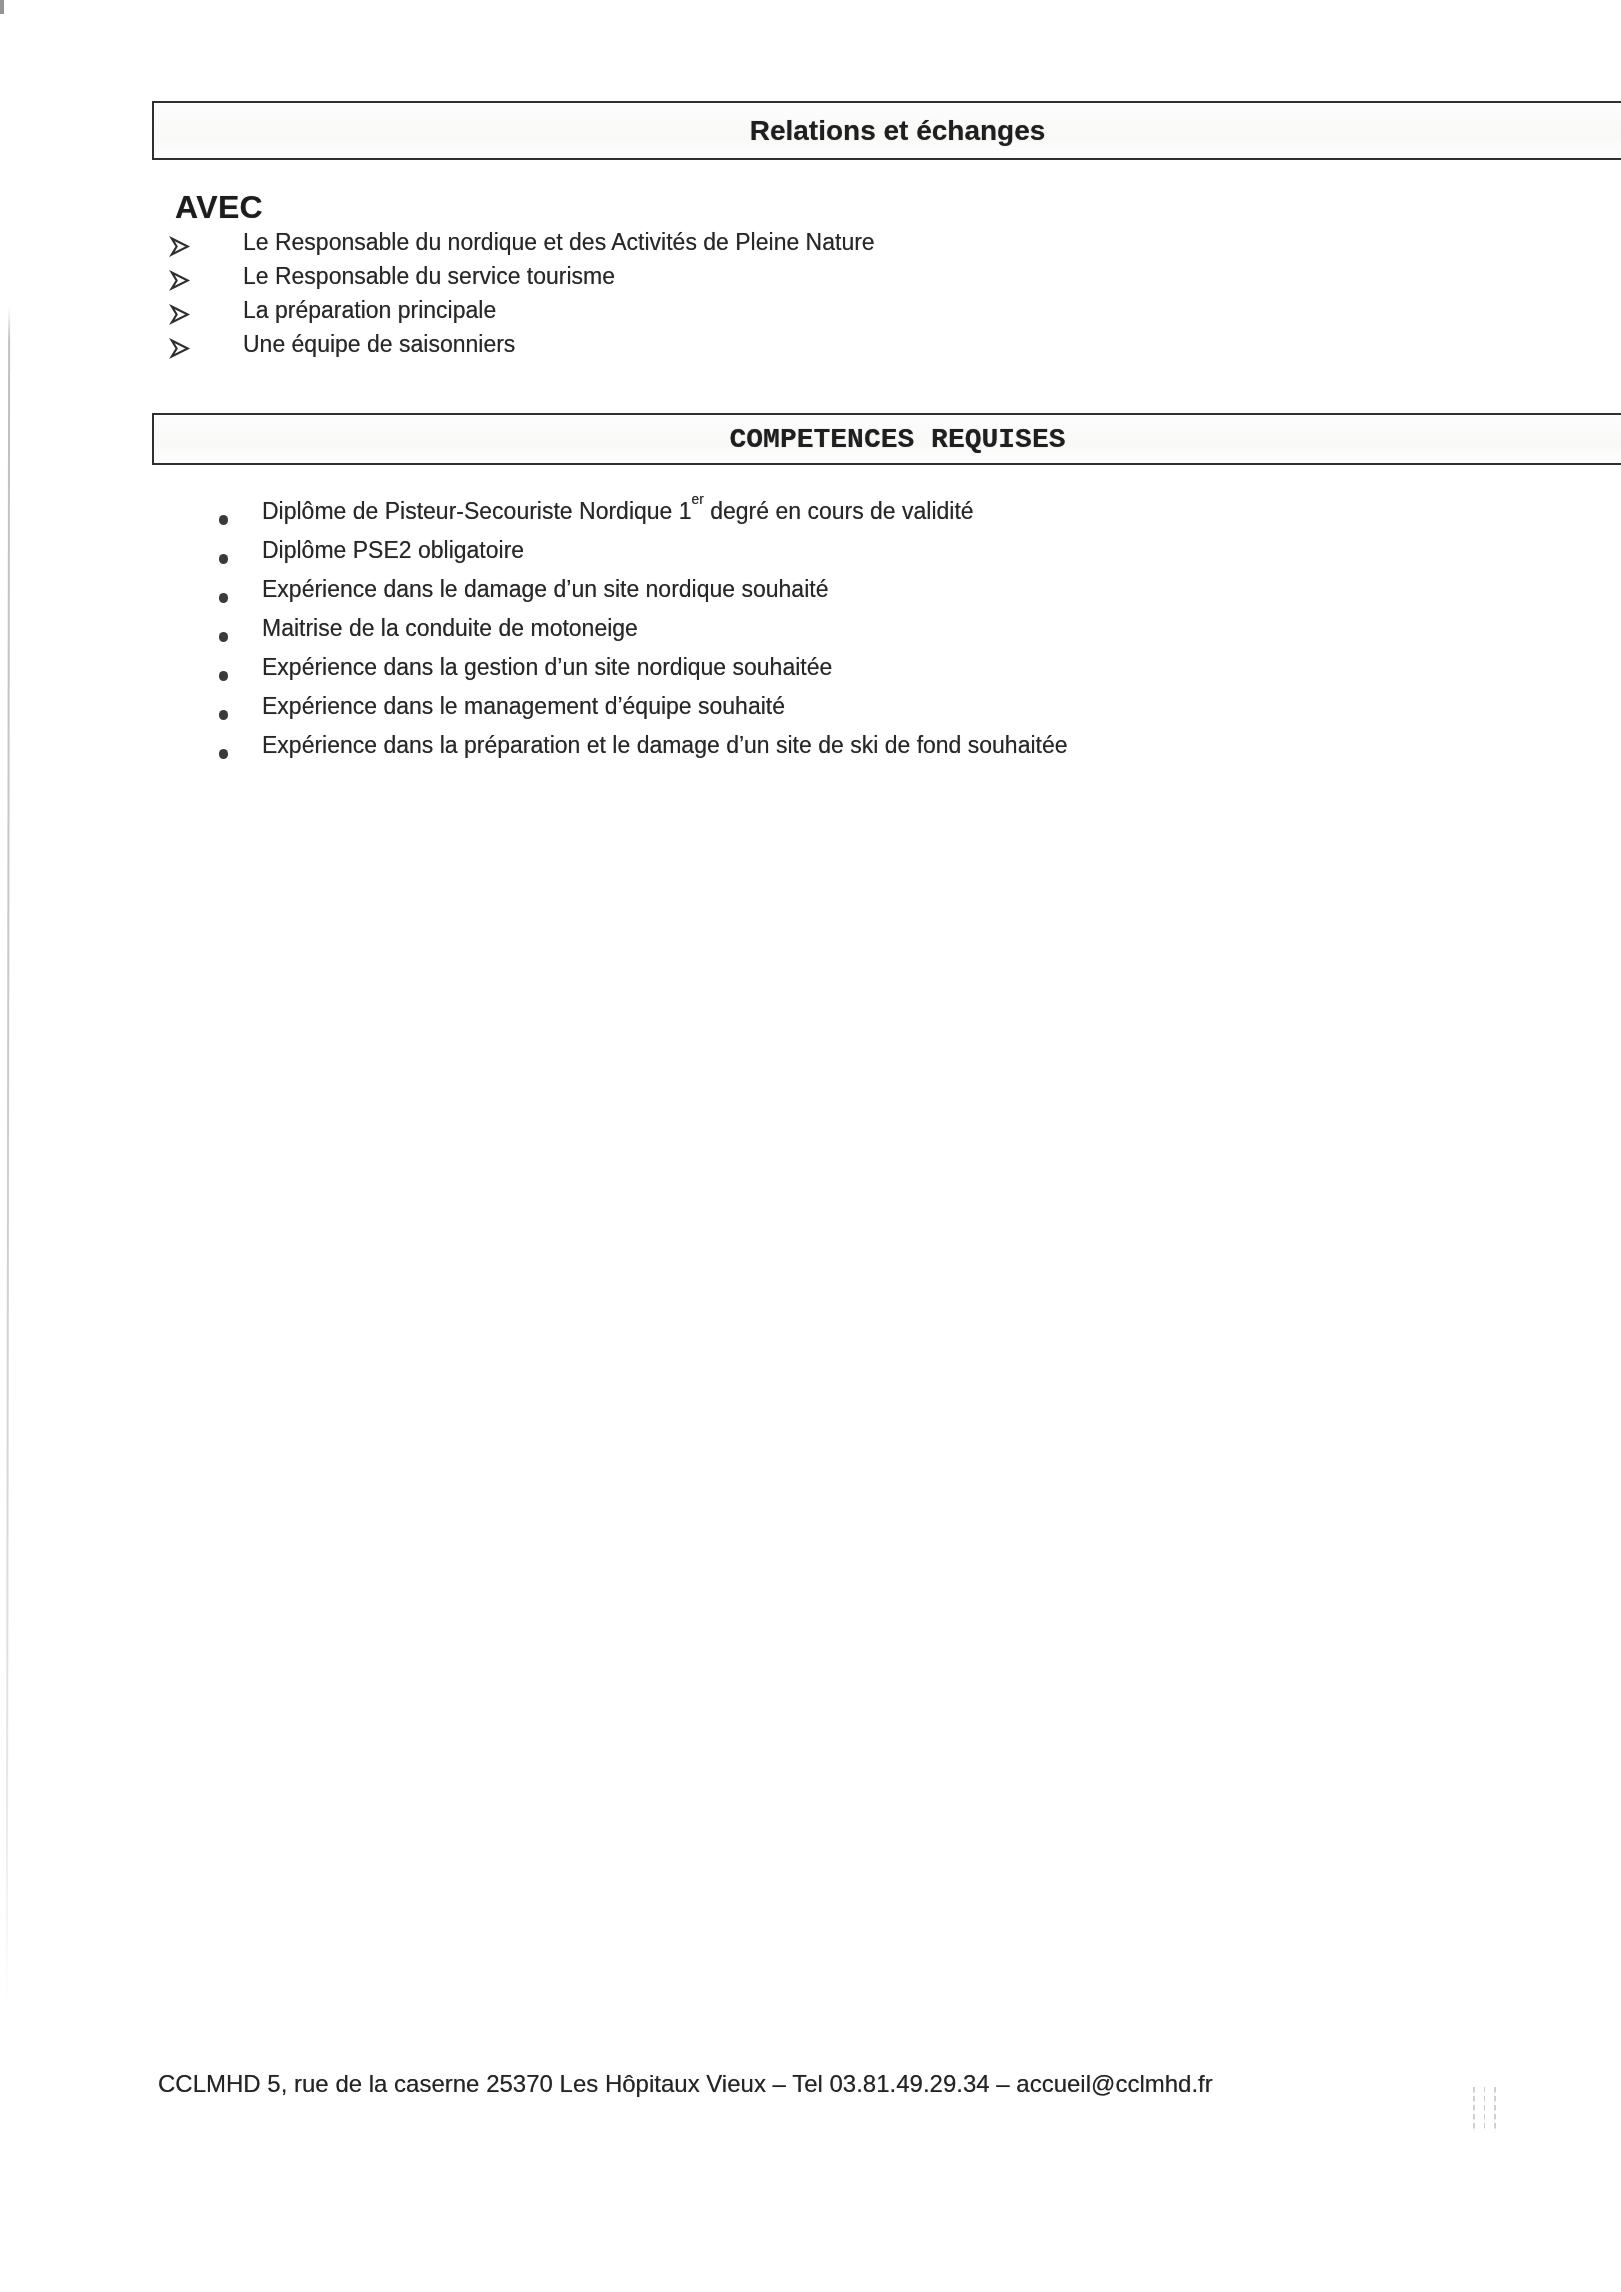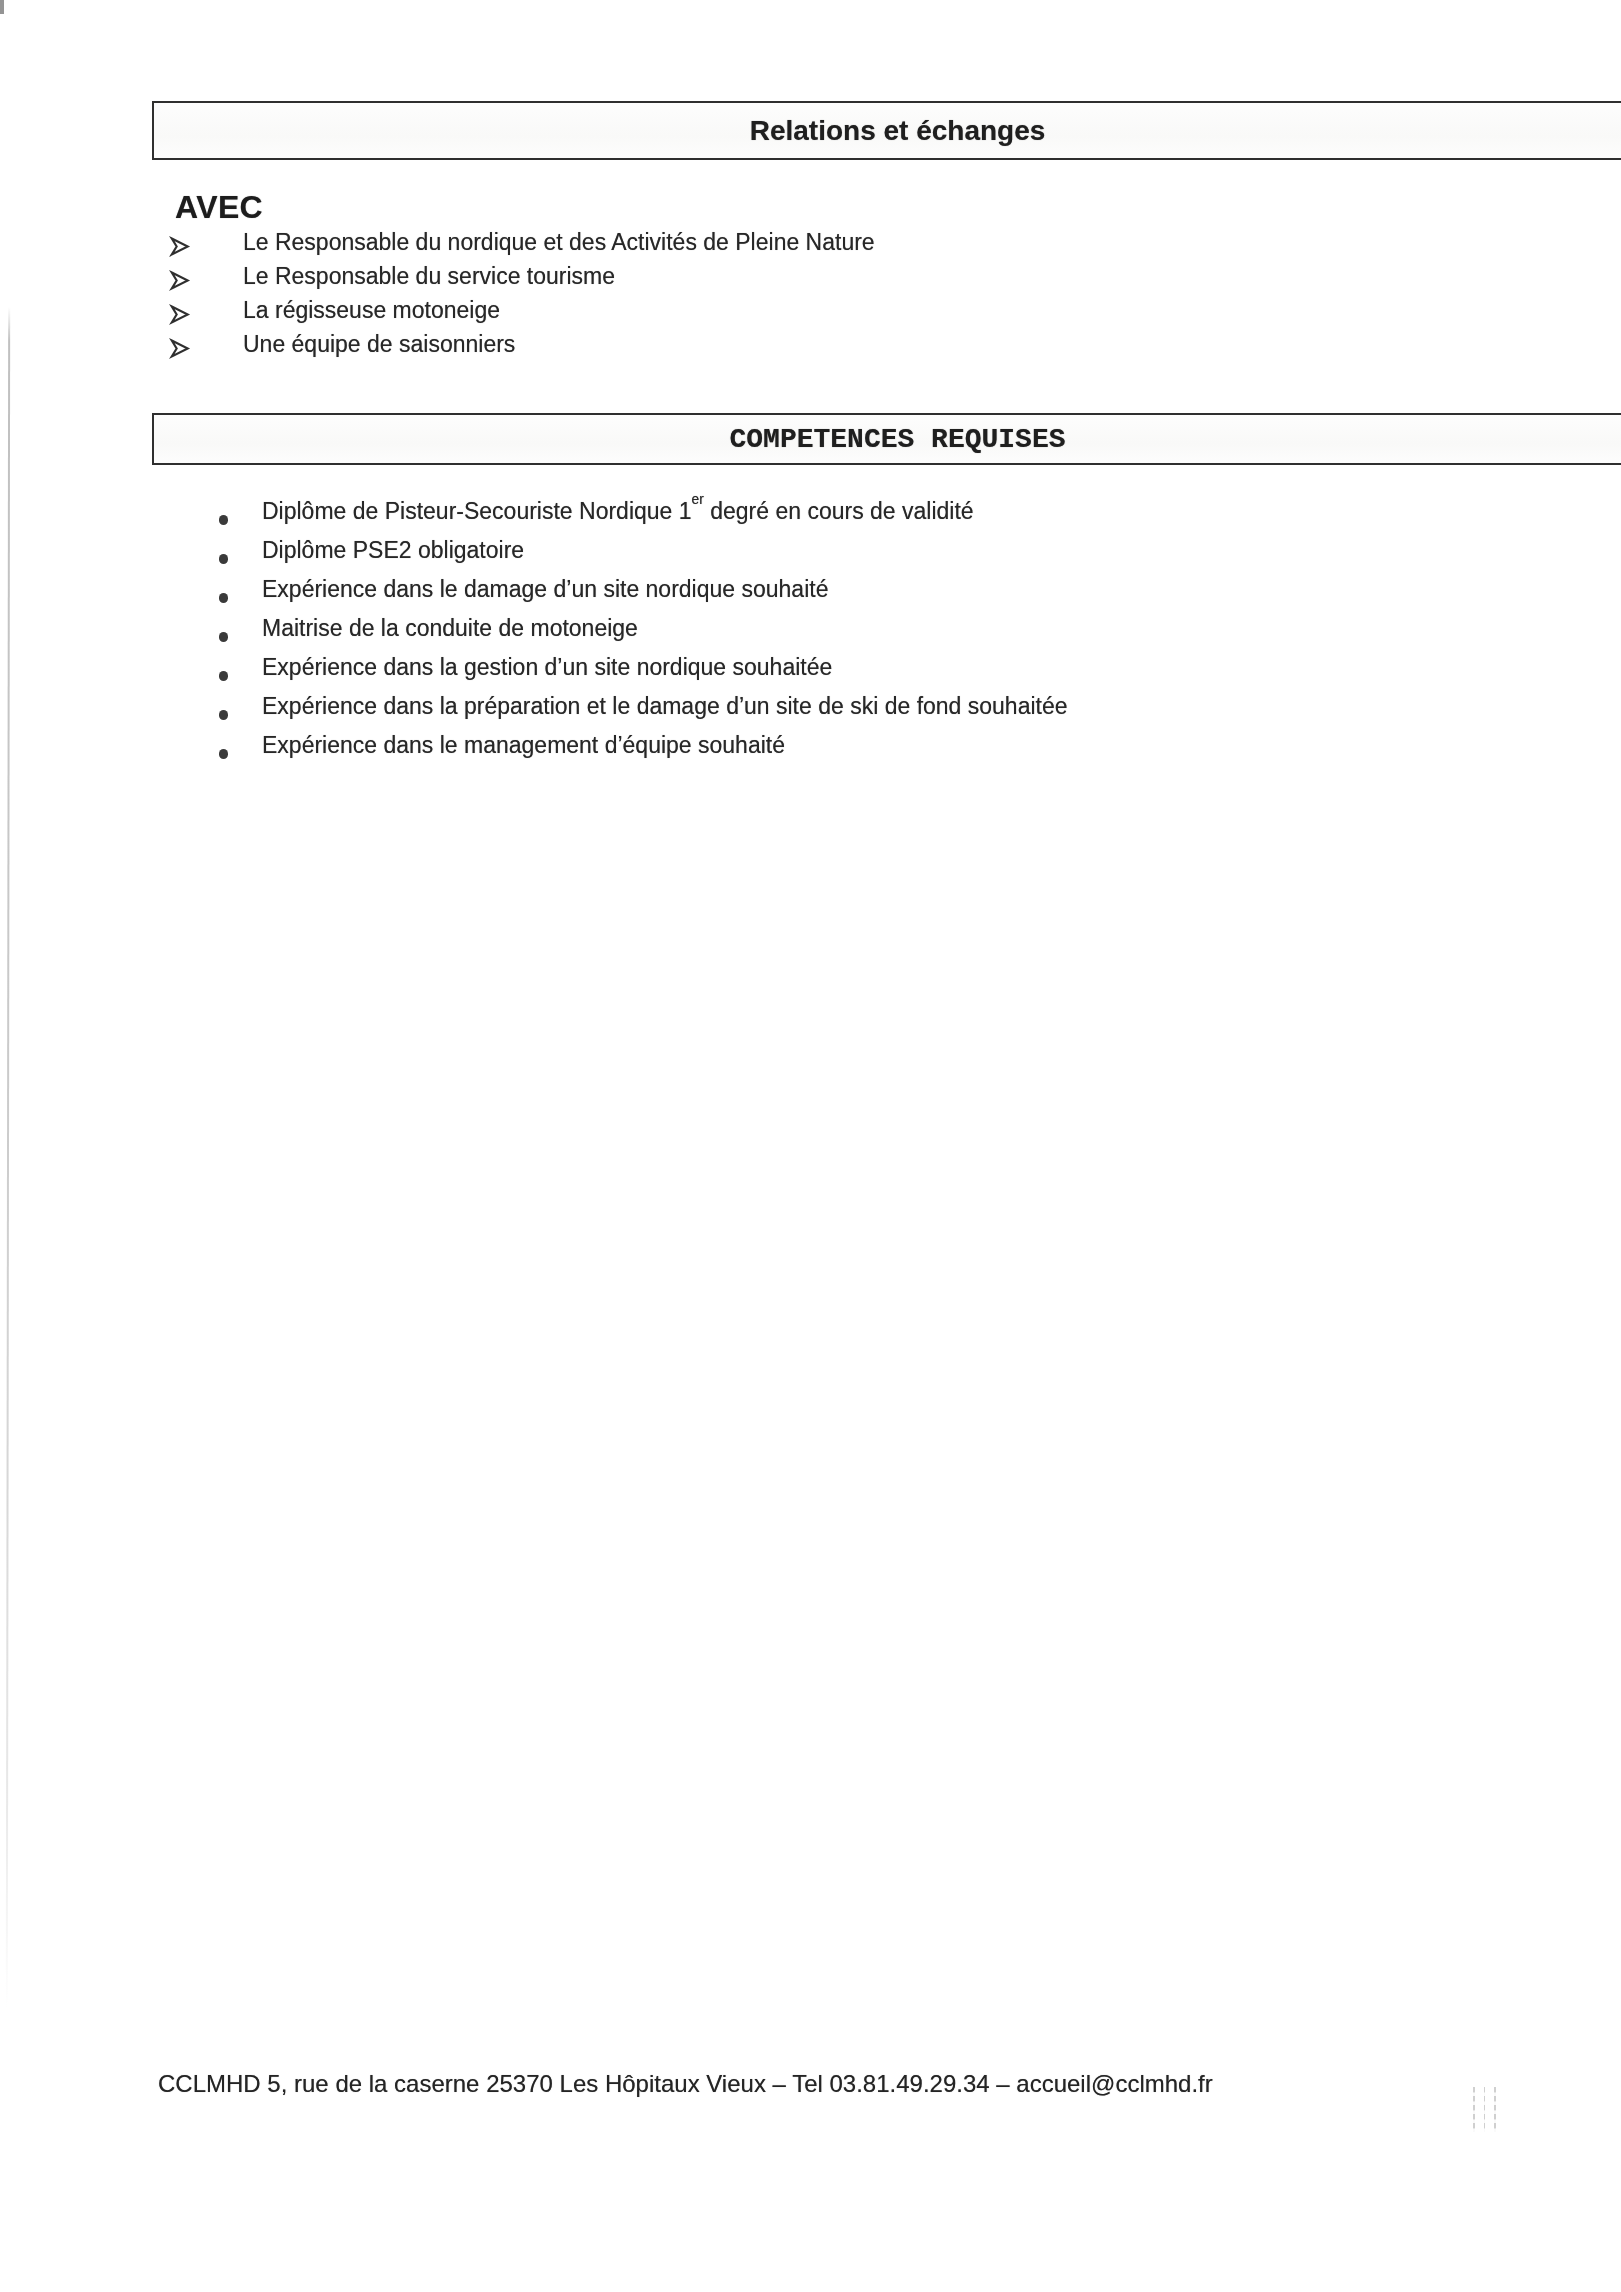--- a/index.html
+++ b/index.html
@@ -192,21 +192,21 @@
           </svg>
       </span>
       <span>Le Responsable du service tourisme</span>
     </li>
     <li>
       <span class="arrow-marker">
         <svg width="21.5" height="23" viewBox="0 0 24 26">
             <path d="M3 4 L21 13 L3 22 L8.5 13 Z" fill="#ffffff" stroke="#2f2f2f" stroke-width="2.4" stroke-linejoin="miter"></path>
           </svg>
       </span>
-      <span>La régisseuse motoneige</span>
+      <span>La préparation principale</span>
     </li>
     <li>
       <span class="arrow-marker">
         <svg width="21.5" height="23" viewBox="0 0 24 26">
             <path d="M3 4 L21 13 L3 22 L8.5 13 Z" fill="#ffffff" stroke="#2f2f2f" stroke-width="2.4" stroke-linejoin="miter"></path>
           </svg>
       </span>
       <span>Une équipe de saisonniers</span>
     </li>
   </ul>
@@ -243,27 +243,27 @@
     <li>
       <span class="dot-marker">
           <span class="dot"></span>
         </span>
       <span><span>Expérience dans la gestion d’un site nordique souhaitée</span><sup></sup><span></span></span>
     </li>
     <li>
       <span class="dot-marker">
           <span class="dot"></span>
         </span>
+      <span><span>Expérience dans le management d’équipe souhaité</span><sup></sup><span></span></span>
+    </li>
+    <li>
+      <span class="dot-marker">
+          <span class="dot"></span>
+        </span>
       <span><span>Expérience dans la préparation et le damage d’un site de ski de fond souhaitée</span><sup></sup><span></span></span>
-    </li>
-    <li>
-      <span class="dot-marker">
-          <span class="dot"></span>
-        </span>
-      <span><span>Expérience dans le management d’équipe souhaité</span><sup></sup><span></span></span>
     </li>
   </ul>
 
   <div class="footer-line">CCLMHD 5, rue de la caserne 25370 Les Hôpitaux Vieux – Tel 03.81.49.29.34 – accueil@cclmhd.fr</div>
 
   <div class="scan-lines-bottomright">
     <span class="vline"></span>
       <span class="vline"></span>
       <span class="vline"></span>
   </div>

